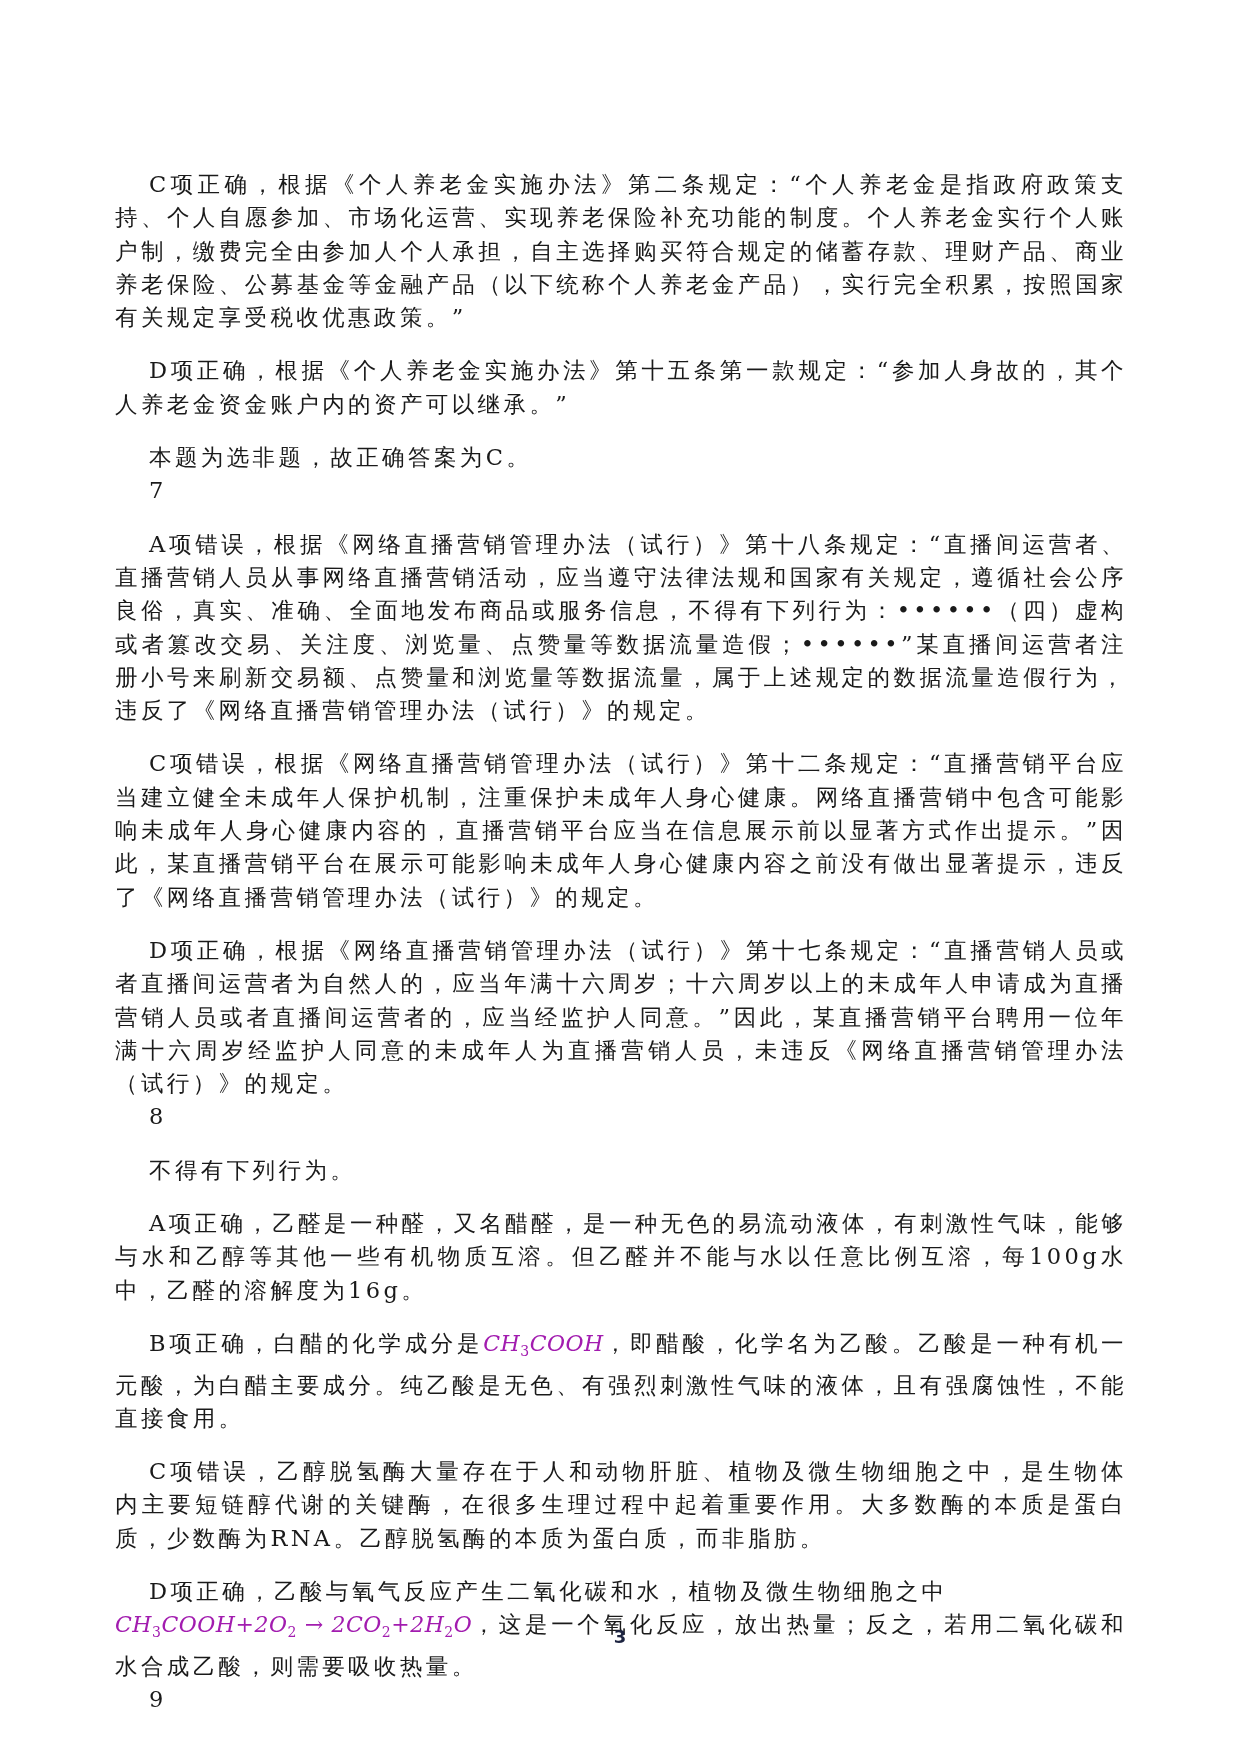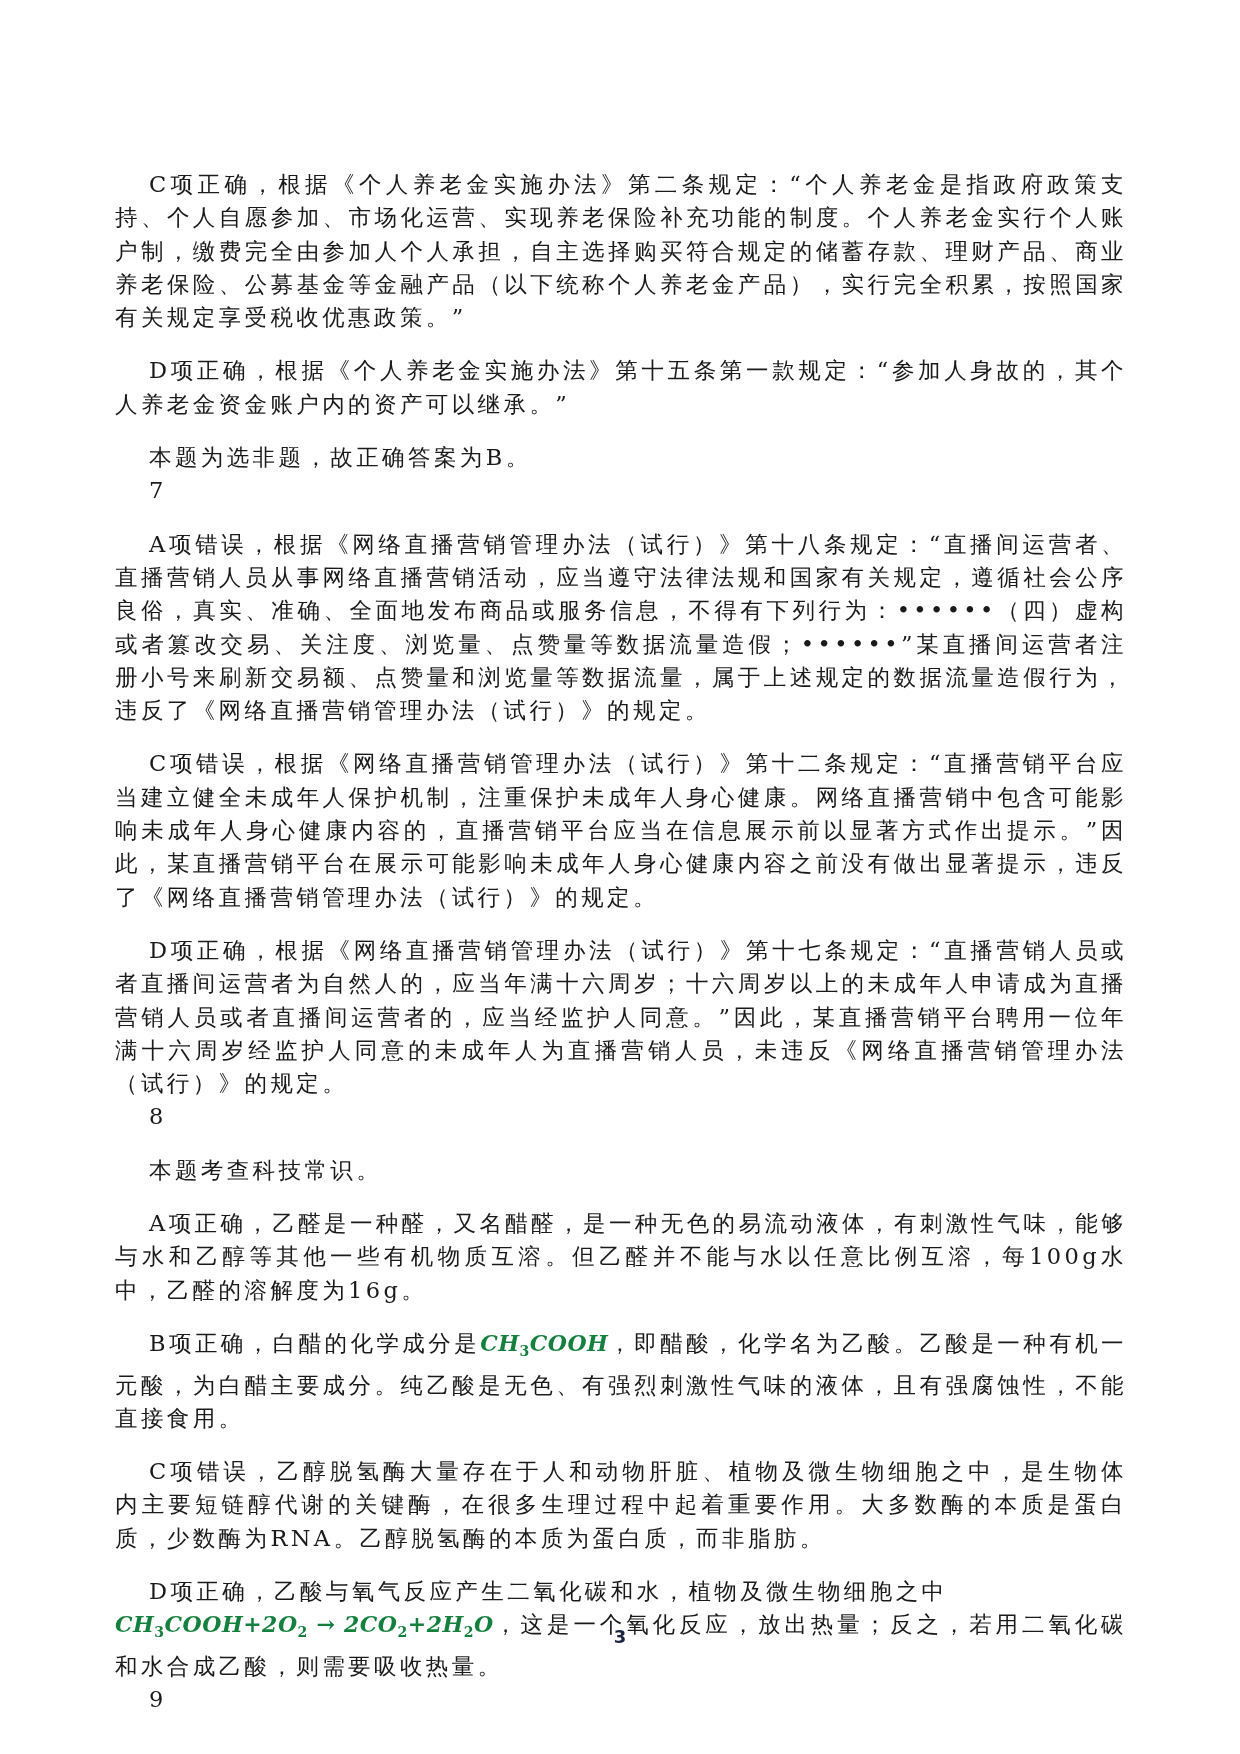--- a/index.html
+++ b/index.html
@@ -4,38 +4,38 @@
 <style>
   html, body { margin: 0; padding: 0; background: #ffffff; }
   body { width: 1240px; height: 1754px; position: relative; overflow: hidden;
          font-family: "DejaVu Serif", "Liberation Serif", serif; color: #1a1a1a; }
   .page { position: absolute; left: 115px; top: 148px; width: 1012px; }
   .p { font-size: 22.5px; line-height: 33.3px; margin: 0; text-align: justify;
        text-align-last: left; letter-spacing: 3.4px; white-space: normal; word-break: break-all; }
   .indent { text-indent: 34px; margin-top: 20px; }
   .num { text-indent: 34px; }
   .formula { font-family: "DejaVu Serif", "Liberation Serif", serif; font-style: italic;
-             color: #15803d; letter-spacing: 0.5px; font-size: 22px; font-weight: bold; }
+             color: #a21caf; letter-spacing: 0.5px; font-size: 22px; }
   .formula sub { font-size: 14px; font-style: normal; }
   .page-number { position: absolute; top: 1626px; left: 0; width: 1240px; text-align: center;
                  font-size: 18px; font-weight: bold; font-family: "DejaVu Sans", sans-serif; color: #1c2340; }
 </style>
 </head>
 <body>
 
 <div class="page">
   <p class="p indent">C项正确，根据《个人养老金实施办法》第二条规定：“个人养老金是指政府政策支持、个人自愿参加、市场化运营、实现养老保险补充功能的制度。个人养老金实行个人账户制，缴费完全由参加人个人承担，自主选择购买符合规定的储蓄存款、理财产品、商业养老保险、公募基金等金融产品（以下统称个人养老金产品），实行完全积累，按照国家有关规定享受税收优惠政策。”</p>
   <p class="p indent">D项正确，根据《个人养老金实施办法》第十五条第一款规定：“参加人身故的，其个人养老金资金账户内的资产可以继承。”</p>
-  <p class="p indent">本题为选非题，故正确答案为B。</p>
+  <p class="p indent">本题为选非题，故正确答案为C。</p>
   <p class="p num">7</p>
   <p class="p indent">A项错误，根据《网络直播营销管理办法（试行）》第十八条规定：“直播间运营者、直播营销人员从事网络直播营销活动，应当遵守法律法规和国家有关规定，遵循社会公序良俗，真实、准确、全面地发布商品或服务信息，不得有下列行为：••••••（四）虚构或者篡改交易、关注度、浏览量、点赞量等数据流量造假；••••••”某直播间运营者注册小号来刷新交易额、点赞量和浏览量等数据流量，属于上述规定的数据流量造假行为，违反了《网络直播营销管理办法（试行）》的规定。</p>
   <p class="p indent">C项错误，根据《网络直播营销管理办法（试行）》第十二条规定：“直播营销平台应当建立健全未成年人保护机制，注重保护未成年人身心健康。网络直播营销中包含可能影响未成年人身心健康内容的，直播营销平台应当在信息展示前以显著方式作出提示。”因此，某直播营销平台在展示可能影响未成年人身心健康内容之前没有做出显著提示，违反了《网络直播营销管理办法（试行）》的规定。</p>
   <p class="p indent">D项正确，根据《网络直播营销管理办法（试行）》第十七条规定：“直播营销人员或者直播间运营者为自然人的，应当年满十六周岁；十六周岁以上的未成年人申请成为直播营销人员或者直播间运营者的，应当经监护人同意。”因此，某直播营销平台聘用一位年满十六周岁经监护人同意的未成年人为直播营销人员，未违反《网络直播营销管理办法（试行）》的规定。</p>
   <p class="p num">8</p>
-  <p class="p indent">本题考查科技常识。</p>
+  <p class="p indent">不得有下列行为。</p>
   <p class="p indent">A项正确，乙醛是一种醛，又名醋醛，是一种无色的易流动液体，有刺激性气味，能够与水和乙醇等其他一些有机物质互溶。但乙醛并不能与水以任意比例互溶，每100g水中，乙醛的溶解度为16g。</p>
   <p class="p indent">
     <span>B项正确，白醋的化学成分是</span><span class="formula">CH<sub>3</sub>COOH</span><span>，即醋酸，化学名为乙酸。乙酸是一种有机一元酸，为白醋主要成分。纯乙酸是无色、有强烈刺激性气味的液体，且有强腐蚀性，不能直接食用。</span>
   </p>
   <p class="p indent">C项错误，乙醇脱氢酶大量存在于人和动物肝脏、植物及微生物细胞之中，是生物体内主要短链醇代谢的关键酶，在很多生理过程中起着重要作用。大多数酶的本质是蛋白质，少数酶为RNA。乙醇脱氢酶的本质为蛋白质，而非脂肪。</p>
   <p class="p indent">D项正确，乙酸与氧气反应产生二氧化碳和水，植物及微生物细胞之中</p>
   <p class="p">
     <span class="formula">CH<sub>3</sub>COOH+2O<sub>2</sub> → 2CO<sub>2</sub>+2H<sub>2</sub>O</span><span>，这是一个氧化反应，放出热量；反之，若用二氧化碳和水合成乙酸，则需要吸收热量。</span>
   </p>
   <p class="p num">9</p>

